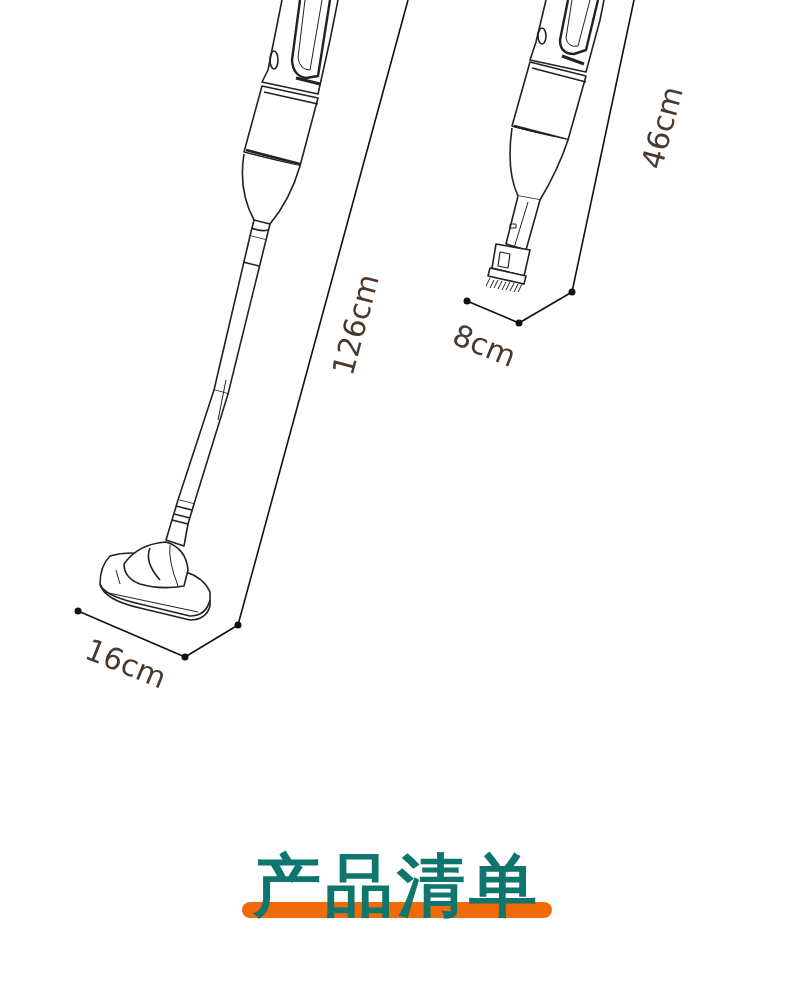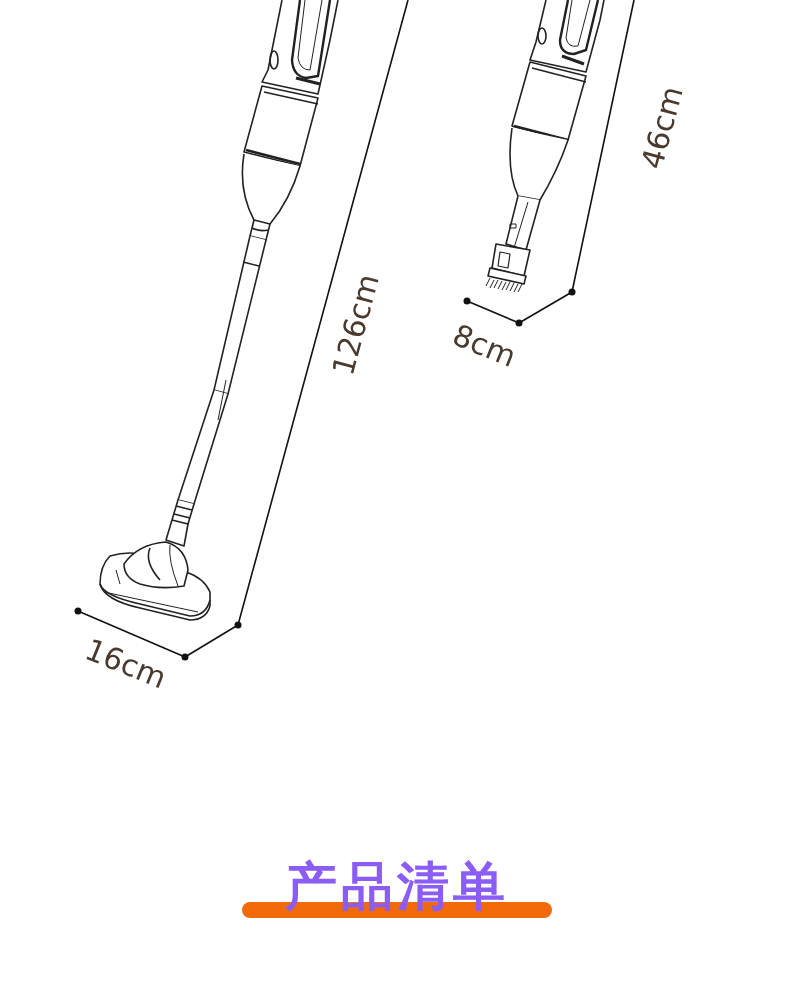--- a/index.html
+++ b/index.html
@@ -1,21 +1,21 @@
 <!DOCTYPE html>
 <html><head>
 <meta charset="utf-8">
 <style>
   html,body{margin:0;padding:0;background:#ffffff;}
   body{width:790px;height:1000px;position:relative;overflow:hidden;font-family:"DejaVu Sans","Liberation Sans",sans-serif;}
   #diagram{position:absolute;left:0;top:0;width:790px;height:1000px;}
   .dim-label{position:absolute;color:#4a3a2e;font-size:30px;font-family:"DejaVu Sans",sans-serif;white-space:nowrap;transform-origin:center center;}
   .title-wrap{position:absolute;left:242px;top:846px;width:310px;height:80px;}
   .title-bar{position:absolute;left:0;top:56px;width:310px;height:16px;border-radius:8px;background:#f06a0a;}
-  .title-text{position:absolute;left:0;top:0;width:310px;text-align:center;font-size:52px;font-weight:bold;color:#8b5cf6;letter-spacing:4px;font-family:"DejaVu Sans",sans-serif;line-height:80px;}
+  .title-text{position:absolute;left:0;top:0;width:310px;text-align:center;font-size:68px;font-weight:bold;color:#0f766e;letter-spacing:4px;font-family:"DejaVu Sans",sans-serif;line-height:80px;}
 </style>
 </head>
 <body>
 
 <svg id="diagram" viewBox="0 0 790 1000" xmlns="http://www.w3.org/2000/svg">
 
   <g fill="none" stroke="#222" stroke-width="1.6" stroke-linejoin="round">
 
     <path d="M282,0 L268,70 L262,82 L318,94 L330,40 L338,0" fill="#fff"></path>
     <path d="M300,0 L292,60 Q293,76 306,78 L318,76 L330,0" stroke-width="2.4"></path>

